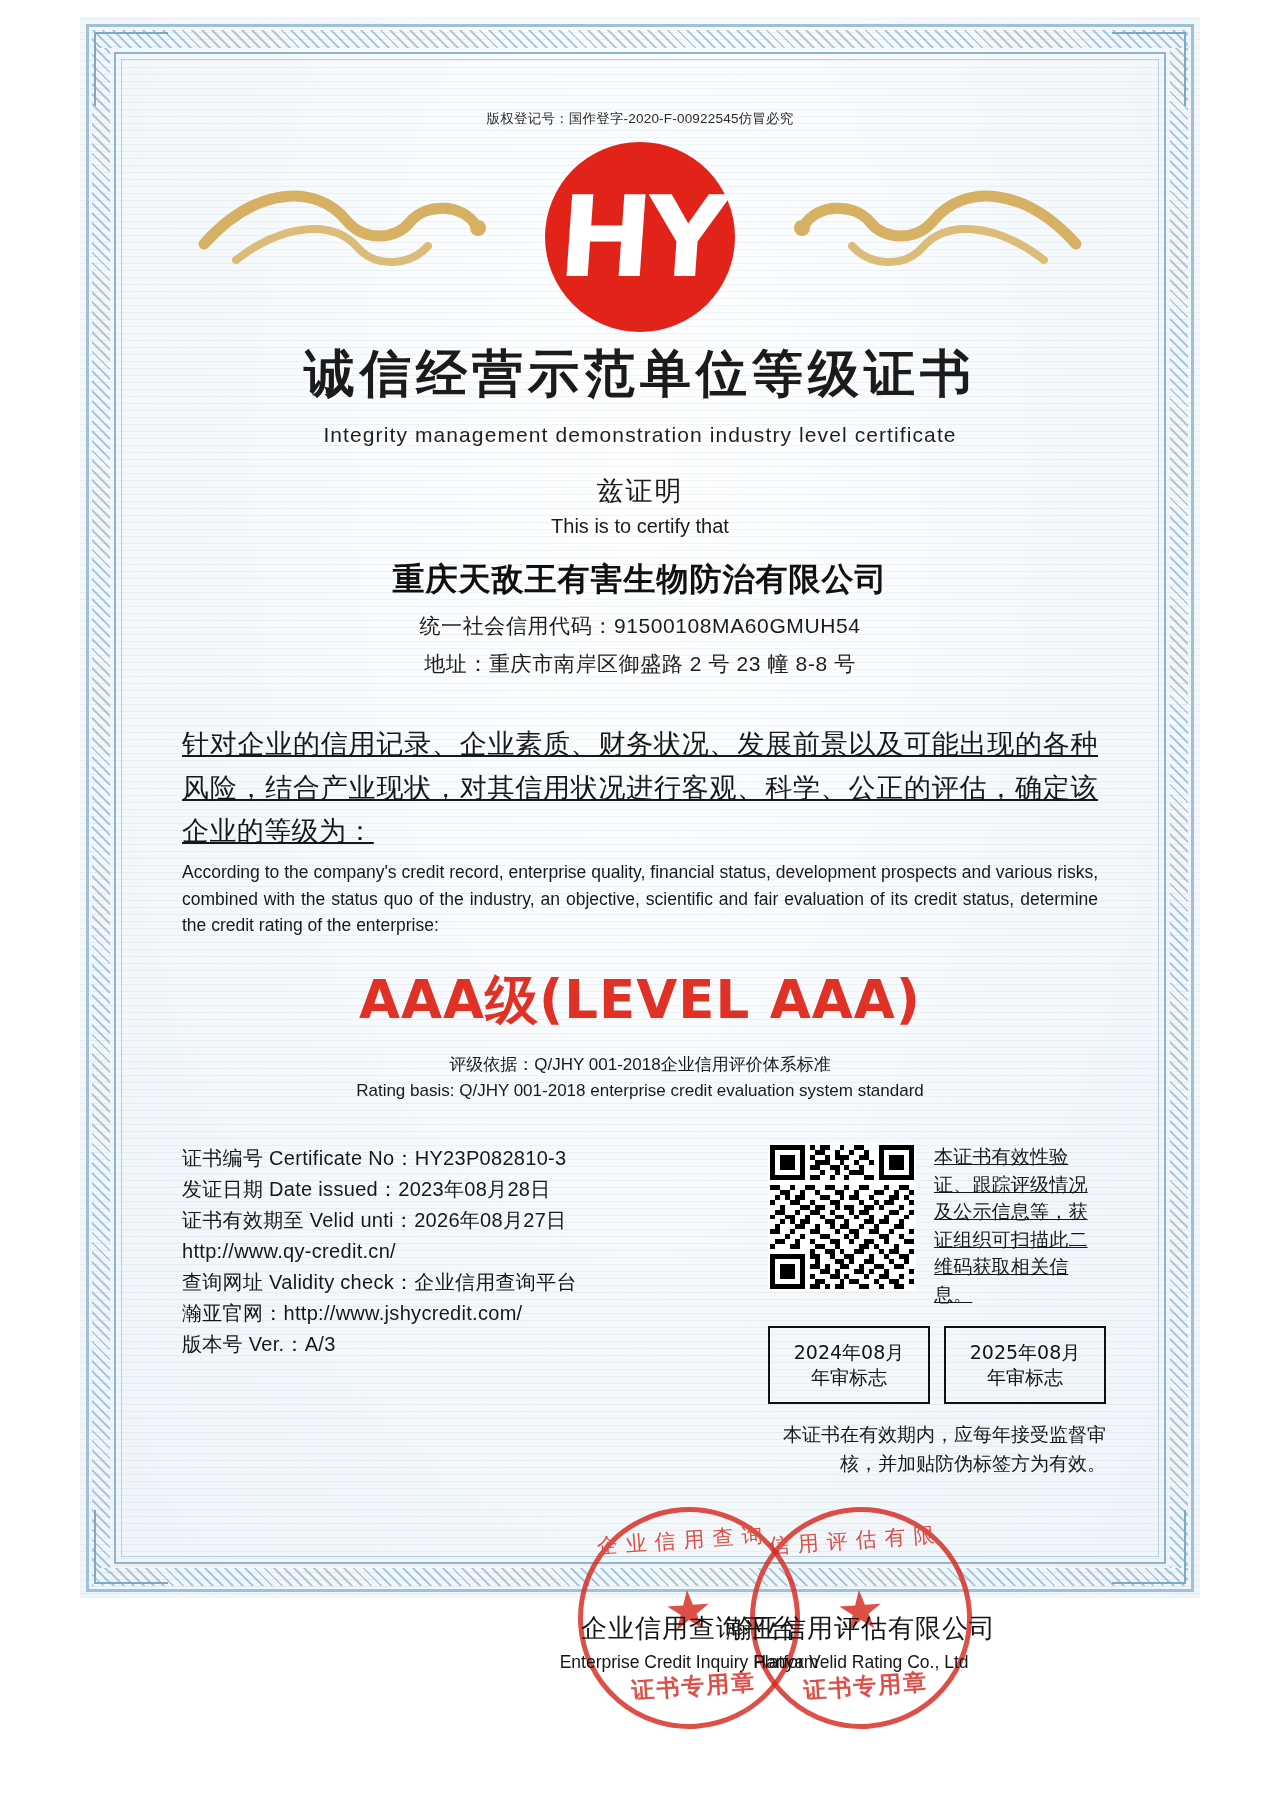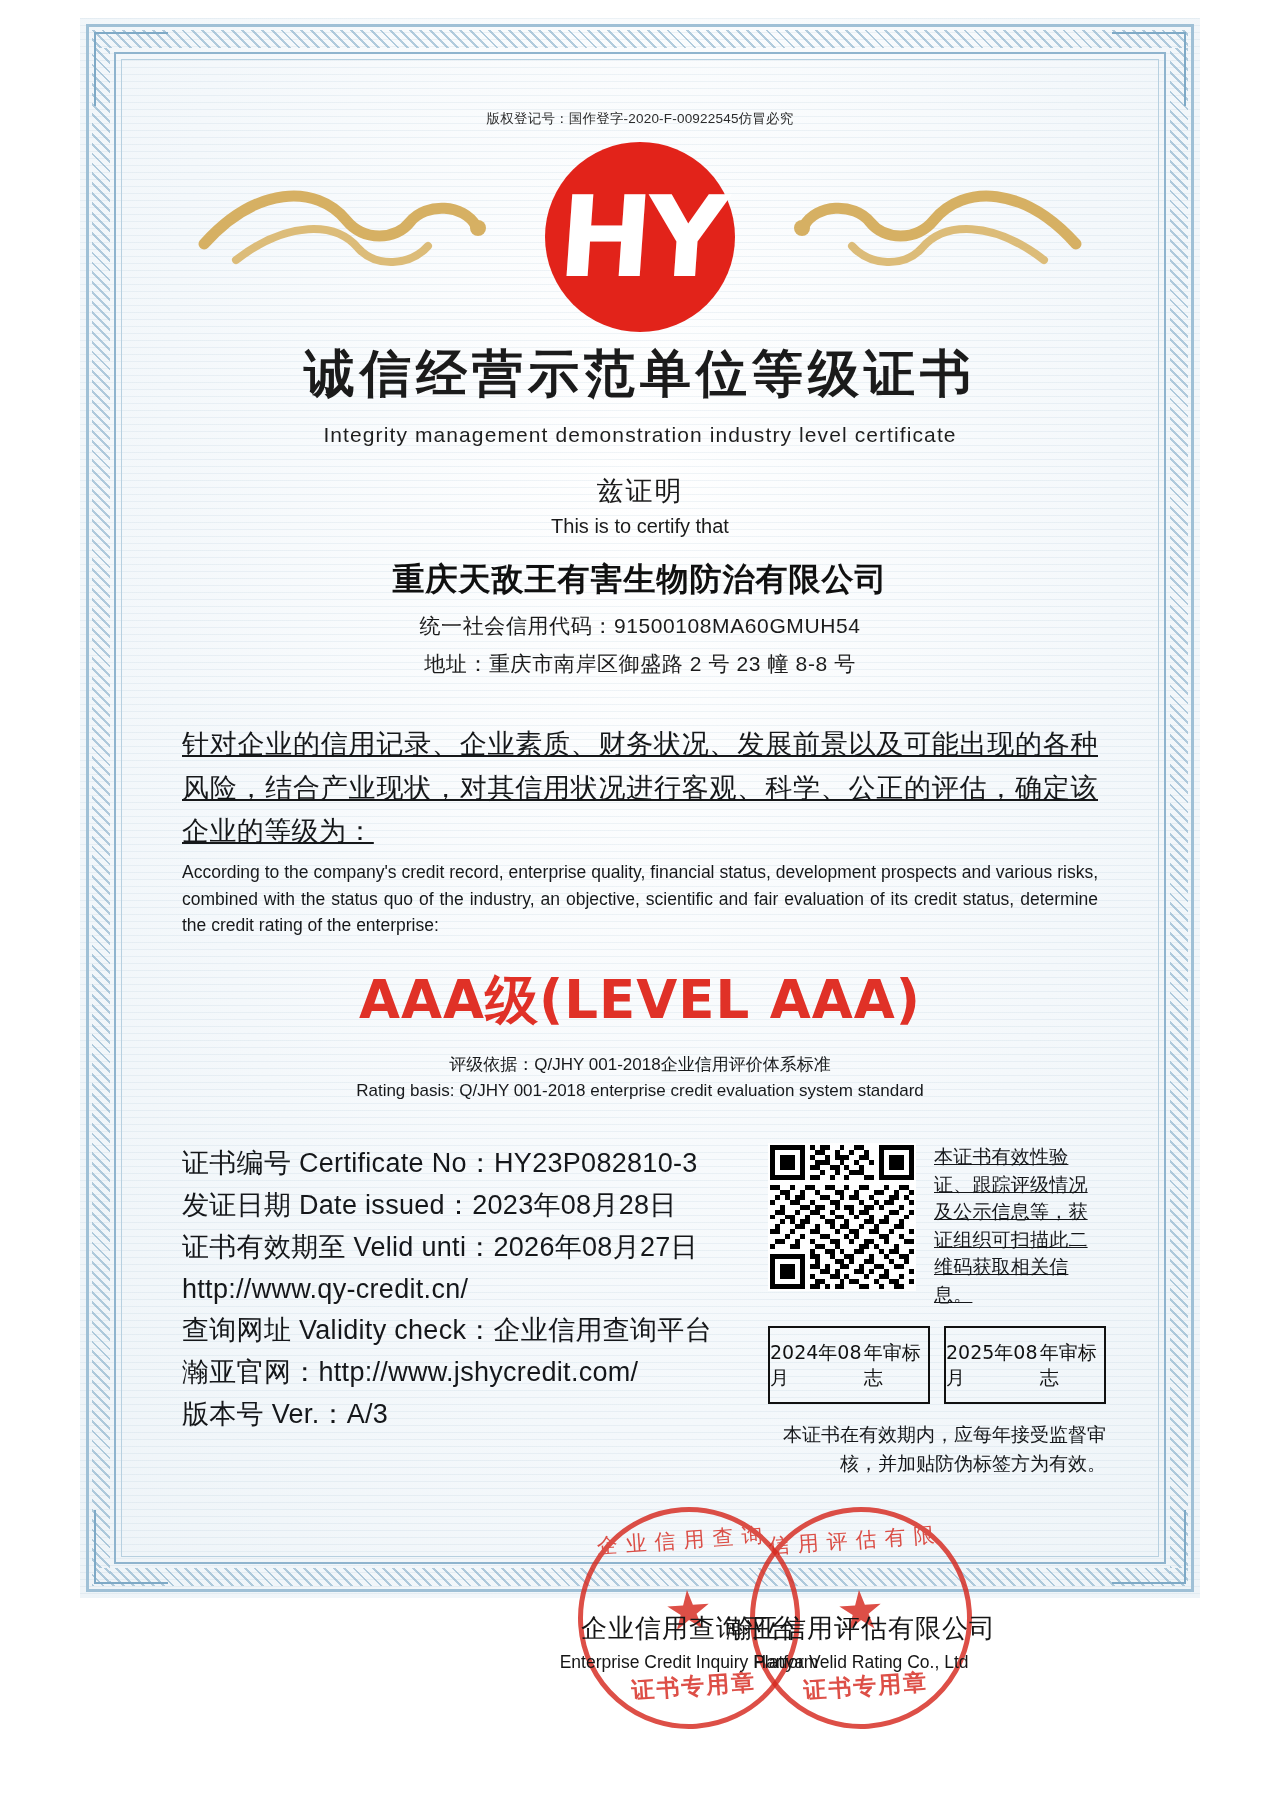--- a/index.html
+++ b/index.html
@@ -227,21 +227,21 @@
   .details-row {
     display: flex;
     margin-top: 42px;
     gap: 26px;
   }
   .details-left {
     width: 560px;
     padding-left: 8px;
   }
   .d-line {
-    font-size: 27px;
+    font-size: 20px;
     color: #15171a;
     line-height: 1.55;
     letter-spacing: .3px;
     white-space: nowrap;
   }
 
   .details-right {
     flex: 1;
     position: relative;
   }
@@ -268,21 +268,21 @@
   .year-boxes {
     display: flex;
     gap: 14px;
     margin-top: 18px;
   }
   .year-box {
     flex: 1;
     border: 2px solid #111;
     height: 74px;
     display: flex;
-    flex-direction: row;
+    flex-direction: column;
     align-items: center;
     justify-content: center;
     font-size: 19px;
     color: #111;
     line-height: 1.35;
     font-family: "DejaVu Sans", sans-serif;
   }
   .annual-note {
     margin-top: 16px;
     font-size: 19px;

